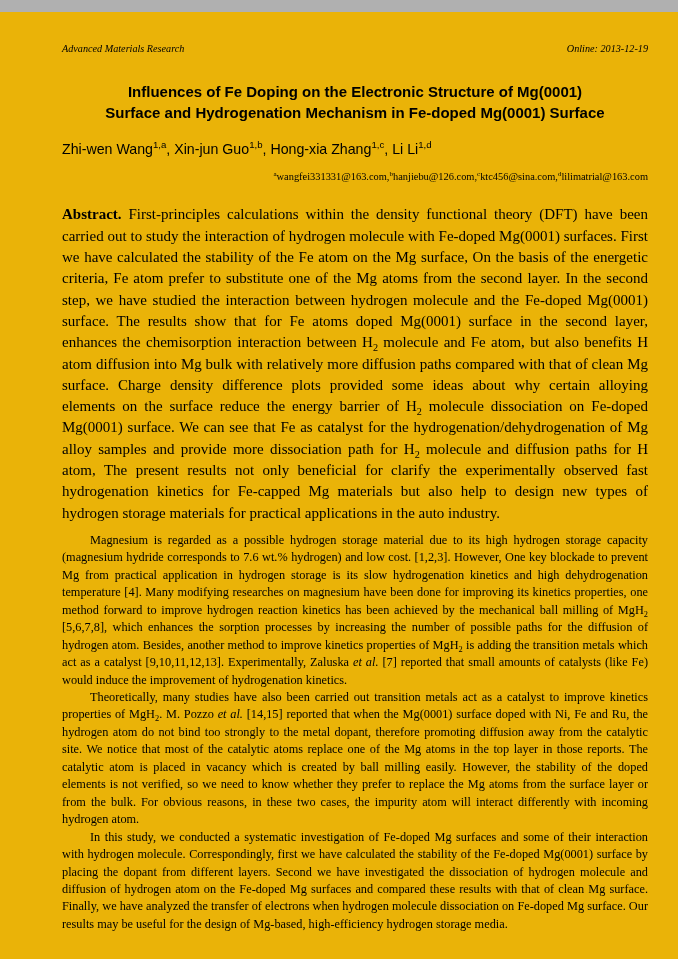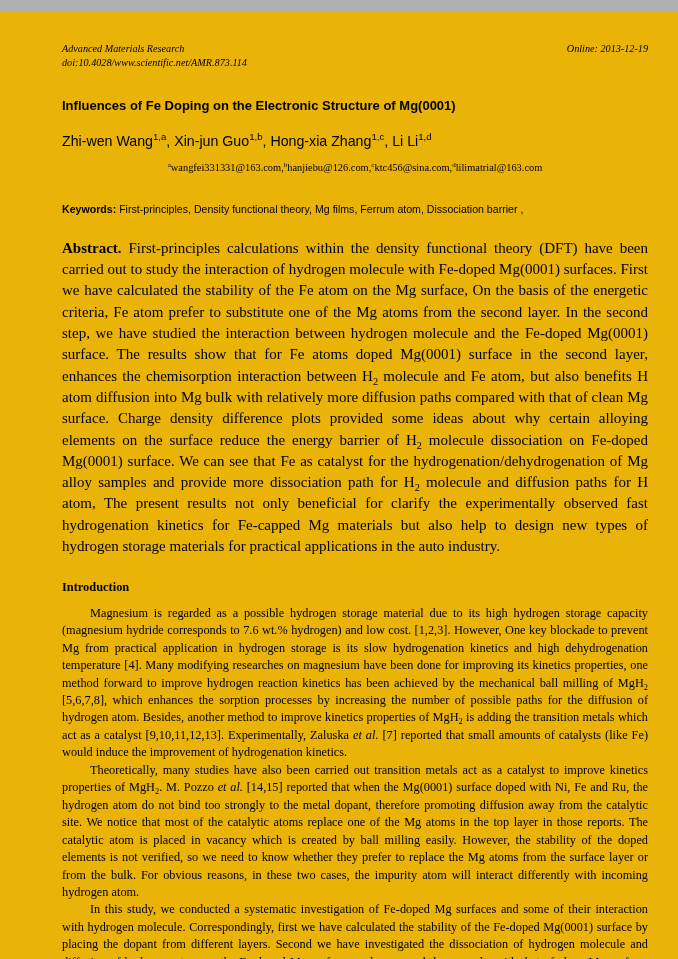--- a/index.html
+++ b/index.html
@@ -29,42 +29,42 @@
   .hdr-row {
     display: flex;
     justify-content: space-between;
     align-items: baseline;
   }
   .hdr-left { font-style: italic; }
   .hdr-right { font-style: italic; text-align: center; }
   .hdr-line { font-style: italic; }
 
   .title {
-    text-align: left;
+    text-align: center;
     font-family: "Liberation Sans", sans-serif;
     font-weight: bold;
-    font-size: 13px;
+    font-size: 15px;
     line-height: 1.35;
     margin-top: 26px;
   }
   .authors {
     text-align: left;
     font-family: "Liberation Sans", sans-serif;
     font-size: 14.2px;
     margin-top: 17px;
     line-height: 1.4;
   }
   .affil {
     text-align: center;
     font-size: 10.4px;
     margin-top: 16px;
     line-height: 1.5;
   }
   .emails {
-    text-align: center;
+    text-align: right;
     font-size: 10.4px;
     margin-top: 9px;
     line-height: 1.5;
   }
   sup {
     font-size: 0.68em;
     vertical-align: super;
     line-height: 0;
   }
   sub {
@@ -110,47 +110,42 @@
 </head>
 <body>
 
 <div class="page">
 
   <div class="hdr">
     <div class="hdr-row">
       <span class="hdr-left">Advanced Materials Research</span>
       <span class="hdr-right">Online: 2013-12-19</span>
     </div>
-    <div class="hdr-line">doi:10.4028/www.scientific.net/AMR.873.114</div>
   </div>
 
   <div class="title">
     <div>Influences of Fe Doping on the Electronic Structure of Mg(0001)</div>
+    <div>Surface and Hydrogenation Mechanism in Fe-doped Mg(0001) Surface</div>
   </div>
 
   <div class="authors">
     <span>Zhi-wen Wang</span><sup>1,a</sup><span>, Xin-jun Guo</span><sup>1,b</sup><span>, Hong-xia Zhang</span><sup>1,c</sup><span>, Li Li</span><sup>1,d</sup>
   </div>
 
 
   <div class="emails">
     <sup>a</sup><span>wangfei331331@163.com,</span><sup>b</sup><span>hanjiebu@126.com,</span><sup>c</sup><span>ktc456@sina.com,</span><sup>d</sup><span>lilimatrial@163.com</span>
   </div>
 
-  <div class="keywords">
-    <b>Keywords:</b>
-    <span>First-principles, Density functional theory, Mg films, Ferrum atom, Dissociation barrier ,</span>
-  </div>
 
   <div class="abstract">
     <b>Abstract.</b>
     <span>First-principles calculations within the density functional theory (DFT) have been carried out to study the interaction of hydrogen molecule with Fe-doped Mg(0001) surfaces. First we have calculated the stability of the Fe atom on the Mg surface, On the basis of the energetic criteria, Fe atom prefer to substitute one of the Mg atoms from the second layer. In the second step, we have studied the interaction between hydrogen molecule and the Fe-doped Mg(0001) surface. The results show that for Fe atoms doped Mg(0001) surface in the second layer, enhances the chemisorption interaction between H</span><sub>2</sub><span> molecule and Fe atom, but also benefits H atom diffusion into Mg bulk with relatively more diffusion paths compared with that of clean Mg surface. Charge density difference plots provided some ideas about why certain alloying elements on the surface reduce the energy barrier of H</span><sub>2</sub><span> molecule dissociation on Fe-doped Mg(0001) surface. We can see that Fe as catalyst for the hydrogenation/dehydrogenation of Mg alloy samples and provide more dissociation path for H</span><sub>2</sub><span> molecule and diffusion paths for H atom, The present results not only beneficial for clarify the experimentally observed fast hydrogenation kinetics for Fe-capped Mg materials but also help to design new types of hydrogen storage materials for practical applications in the auto industry.</span>
   </div>
 
-  <div class="section-head">Introduction</div>
 
   <p class="body first">
     <span>Magnesium is regarded as a possible hydrogen storage material due to its high hydrogen storage capacity (magnesium hydride corresponds to 7.6 wt.% hydrogen) and low cost. [1,2,3]. However, One key blockade to prevent Mg from practical application in hydrogen storage is its slow hydrogenation kinetics and high dehydrogenation temperature [4]. Many modifying researches on magnesium have been done for improving its kinetics properties, one method forward to improve hydrogen reaction kinetics has been achieved by the mechanical ball milling of MgH</span><sub>2</sub><span> [5,6,7,8], which enhances the sorption processes by increasing the number of possible paths for the diffusion of hydrogen atom. Besides, another method to improve kinetics properties of MgH</span><sub>2</sub><span> is adding the transition metals which act as a catalyst [9,10,11,12,13]. Experimentally, Zaluska </span><i>et al.</i><span> [7] reported that small amounts of catalysts (like Fe) would induce the improvement of hydrogenation kinetics.</span>
   </p>
 
   <p class="body">
     <span>Theoretically, many studies have also been carried out transition metals act as a catalyst to improve kinetics properties of MgH</span><sub>2</sub><span>. M. Pozzo </span><i>et al.</i><span> [14,15] reported that when the Mg(0001) surface doped with Ni, Fe and Ru, the hydrogen atom do not bind too strongly to the metal dopant, therefore promoting diffusion away from the catalytic site. We notice that most of the catalytic atoms replace one of the Mg atoms in the top layer in those reports. The catalytic atom is placed in vacancy which is created by ball milling easily. However, the stability of the doped elements is not verified, so we need to know whether they prefer to replace the Mg atoms from the surface layer or from the bulk. For obvious reasons, in these two cases, the impurity atom will interact differently with incoming hydrogen atom.</span>
   </p>
 
   <p class="body">In this study, we conducted a systematic investigation of Fe-doped Mg surfaces and some of their interaction with hydrogen molecule. Correspondingly, first we have calculated the stability of the Fe-doped Mg(0001) surface by placing the dopant from different layers. Second we have investigated the dissociation of hydrogen molecule and diffusion of hydrogen atom on the Fe-doped Mg surfaces and compared these results with that of clean Mg surface. Finally, we have analyzed the transfer of electrons when hydrogen molecule dissociation on Fe-doped Mg surface. Our results may be useful for the design of Mg-based, high-efficiency hydrogen storage media.</p>

